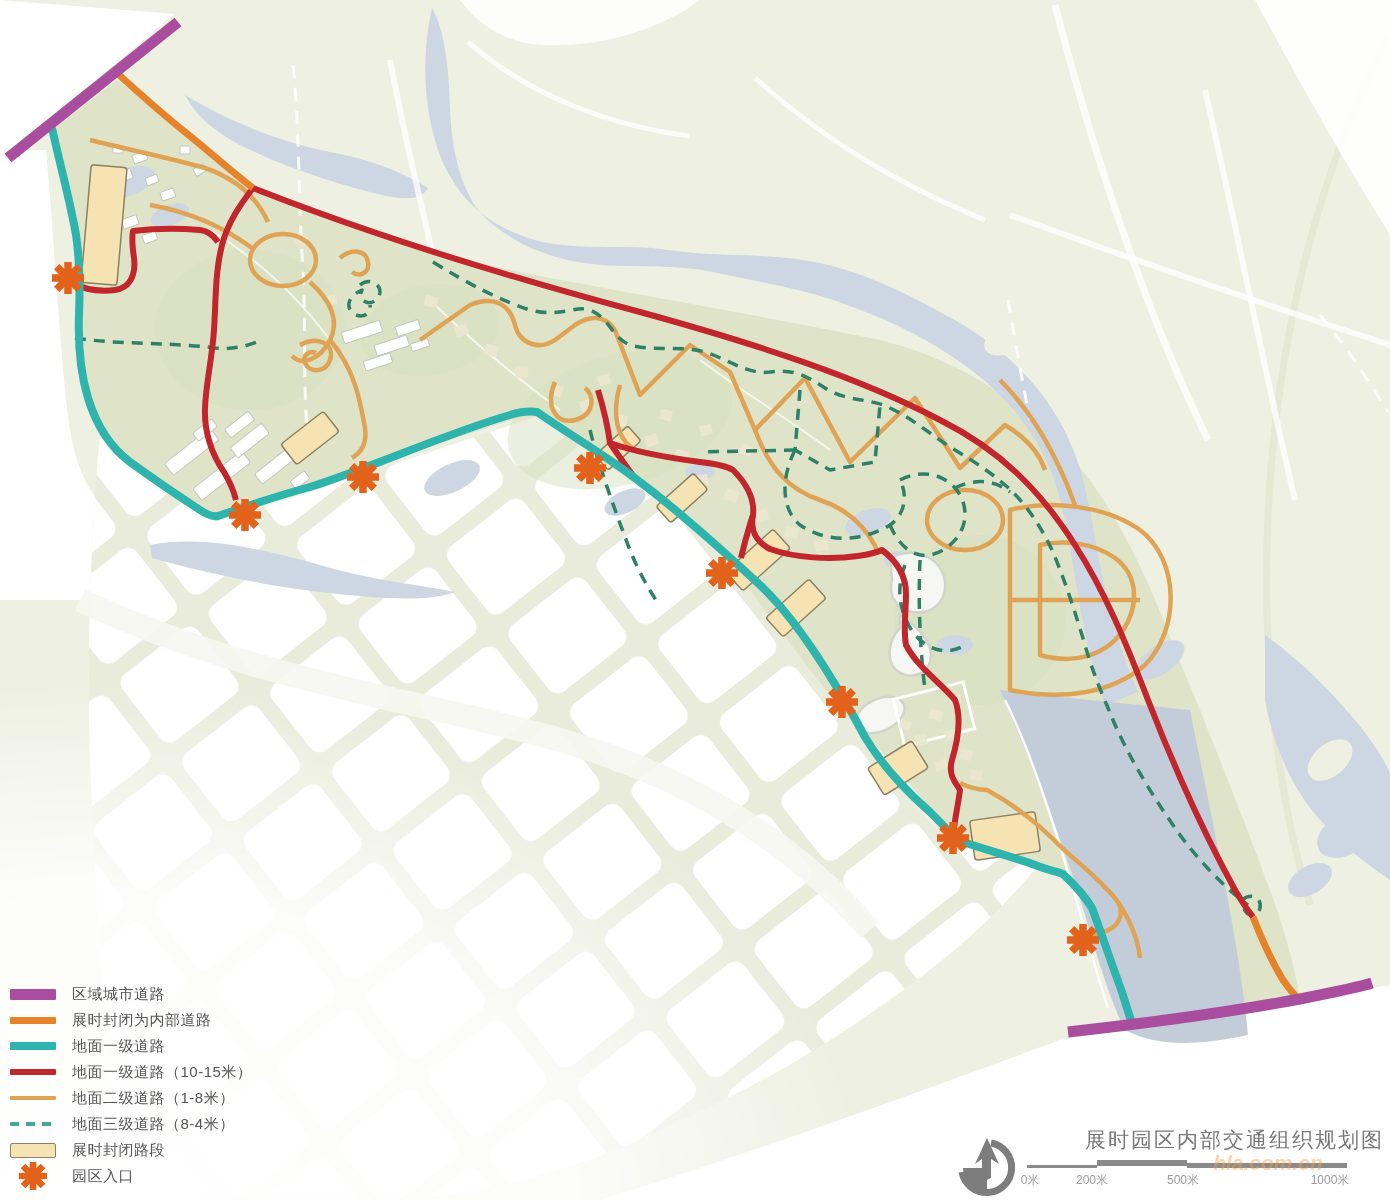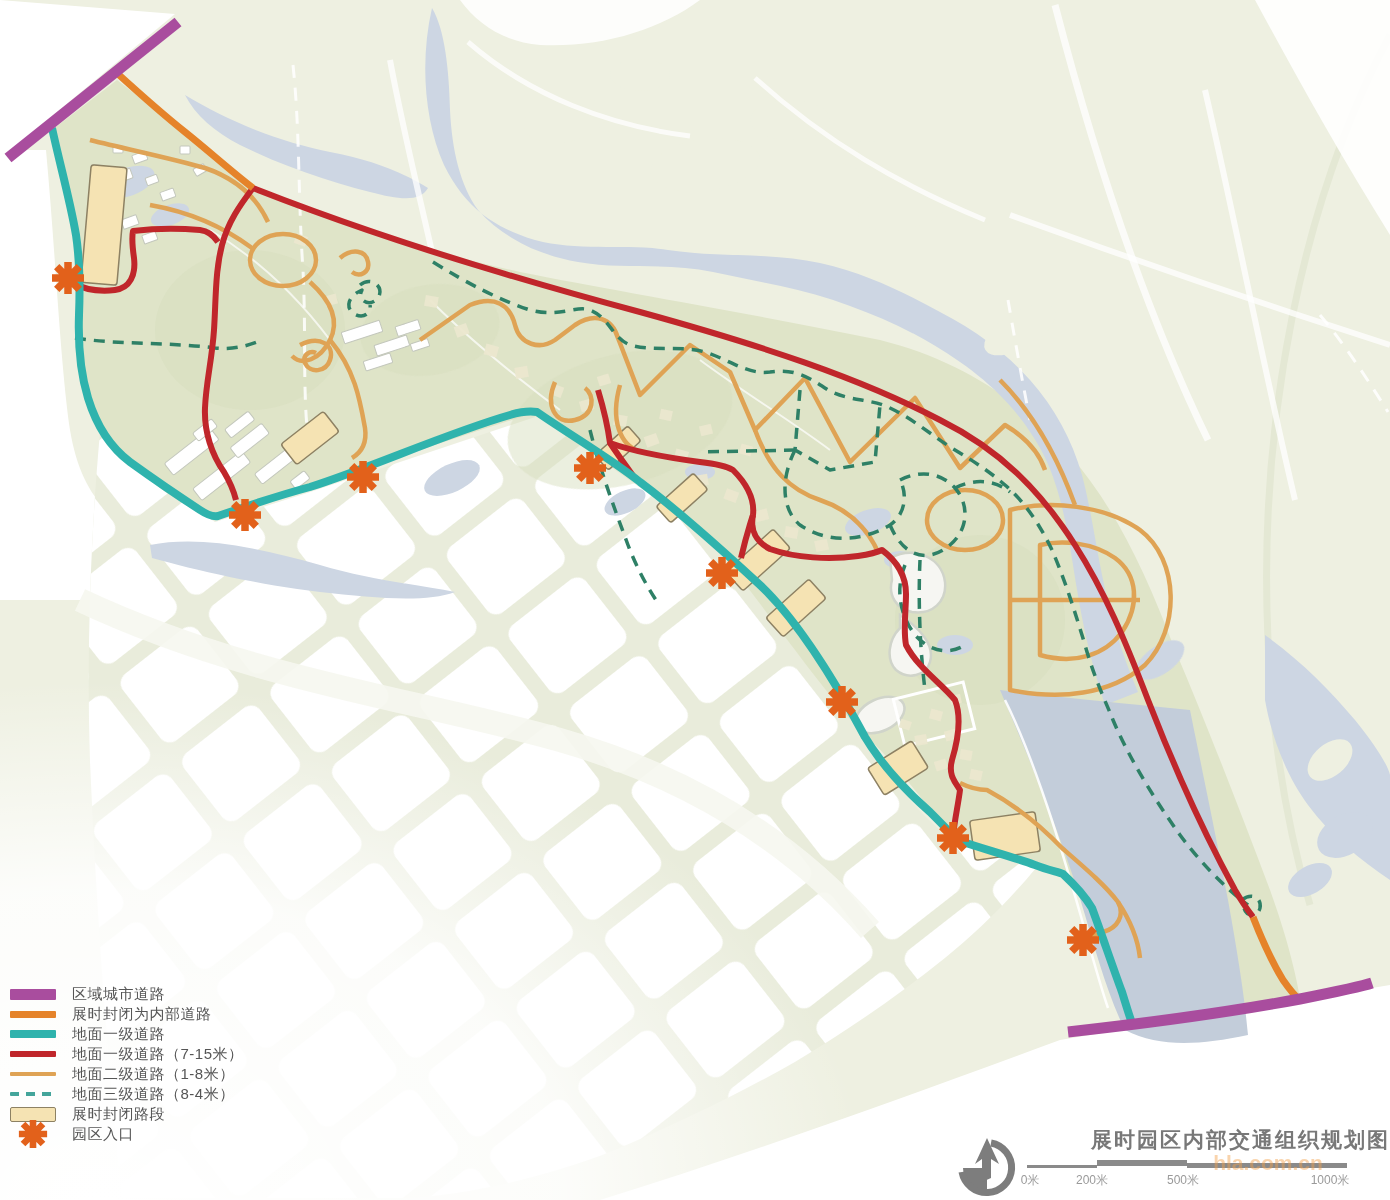--- a/index.html
+++ b/index.html
@@ -29,36 +29,36 @@
   .pav{fill:#ebe7cf;opacity:.95;}
   .pond{fill:var(--c-water);}
   .isl{fill:var(--c-outer-green);}
   .pk{fill:var(--c-parking-fill);stroke:var(--c-parking-stroke);stroke-width:1.5;}
   .star-path{stroke:var(--c-entrance);stroke-width:7.5;fill:none;}
   .scl-seg{fill:var(--c-scale);}
   .scl-lab{fill:#9a9a9a;font-size:12px;font-family:"Liberation Sans",sans-serif;}
   .north{fill:#7d7d7d;}
 
   
-  .legend{position:absolute;left:10px;top:986px;display:flex;flex-direction:column;gap:4px;}
+  .legend{position:absolute;left:10px;top:986px;display:flex;flex-direction:column;gap:10px;}
   .lg-row{display:flex;align-items:center;gap:16px;height:16px;}
   .lg-label{font-size:15px;color:var(--c-text);letter-spacing:.5px;white-space:nowrap;}
   .sw{width:46px;flex:0 0 46px;display:flex;align-items:center;justify-content:center;}
   .sw-bar{border-radius:1px;}
   .sw-purple{height:11px;background:var(--c-regional-city-road);}
   .sw-orange{height:7px;background:var(--c-closed-internal-road);}
   .sw-teal{height:8px;background:var(--c-closed-section);}
   .sw-red{height:6px;background:var(--c-primary-road);}
   .sw-lo{height:4.5px;background:var(--c-secondary-road);}
   .sw-dash{height:4.5px;background:repeating-linear-gradient(90deg,var(--c-tertiary-road) 0 9px,transparent 9px 16px);}
   .sw-park{height:15px;background:var(--c-parking-fill);border:1.5px solid var(--c-parking-stroke);border-radius:2px;box-sizing:border-box;}
 
-  .map-title{position:absolute;right:0;top:1126px;font-size:21px;color:var(--c-title);letter-spacing:2px;font-weight:bold;}
+  .map-title{position:absolute;right:6px;top:1126px;font-size:21px;color:var(--c-title);letter-spacing:2px;}
   .watermark{position:absolute;right:12px;top:1152px;width:220px;text-align:center;color:var(--c-watermark);
-             opacity:.45;font-weight:bold;font-size:21px;line-height:22px;}
+             opacity:.45;font-weight:bold;font-size:21px;font-style:italic;line-height:22px;}
 </style>
 </head>
 <body>
 
 <div class="canvas">
 
 <svg class="map-svg" width="1390" height="1200" viewBox="0 0 1390 1200" aria-hidden="true">
   <defs>
     <g id="star8">
       <path class="star-path" d="M0,-16 V16 M-16,0 H16 M-11.3,-11.3 L11.3,11.3 M-11.3,11.3 L11.3,-11.3"></path>
@@ -333,21 +333,21 @@
   <div class="lg-row">
     <span class="sw">
           <span class="sw-bar sw-teal" style="width:46px"></span>
         </span>
     <span class="lg-label">地面一级道路</span>
   </div>
   <div class="lg-row">
     <span class="sw">
           <span class="sw-bar sw-red" style="width:46px"></span>
         </span>
-    <span class="lg-label">地面一级道路（7-15米）</span>
+    <span class="lg-label">地面一级道路（10-15米）</span>
   </div>
   <div class="lg-row">
     <span class="sw">
           <span class="sw-bar sw-lo" style="width:46px"></span>
         </span>
     <span class="lg-label">地面二级道路（1-8米）</span>
   </div>
   <div class="lg-row">
     <span class="sw">
           <span class="sw-bar sw-dash" style="width:46px"></span>

